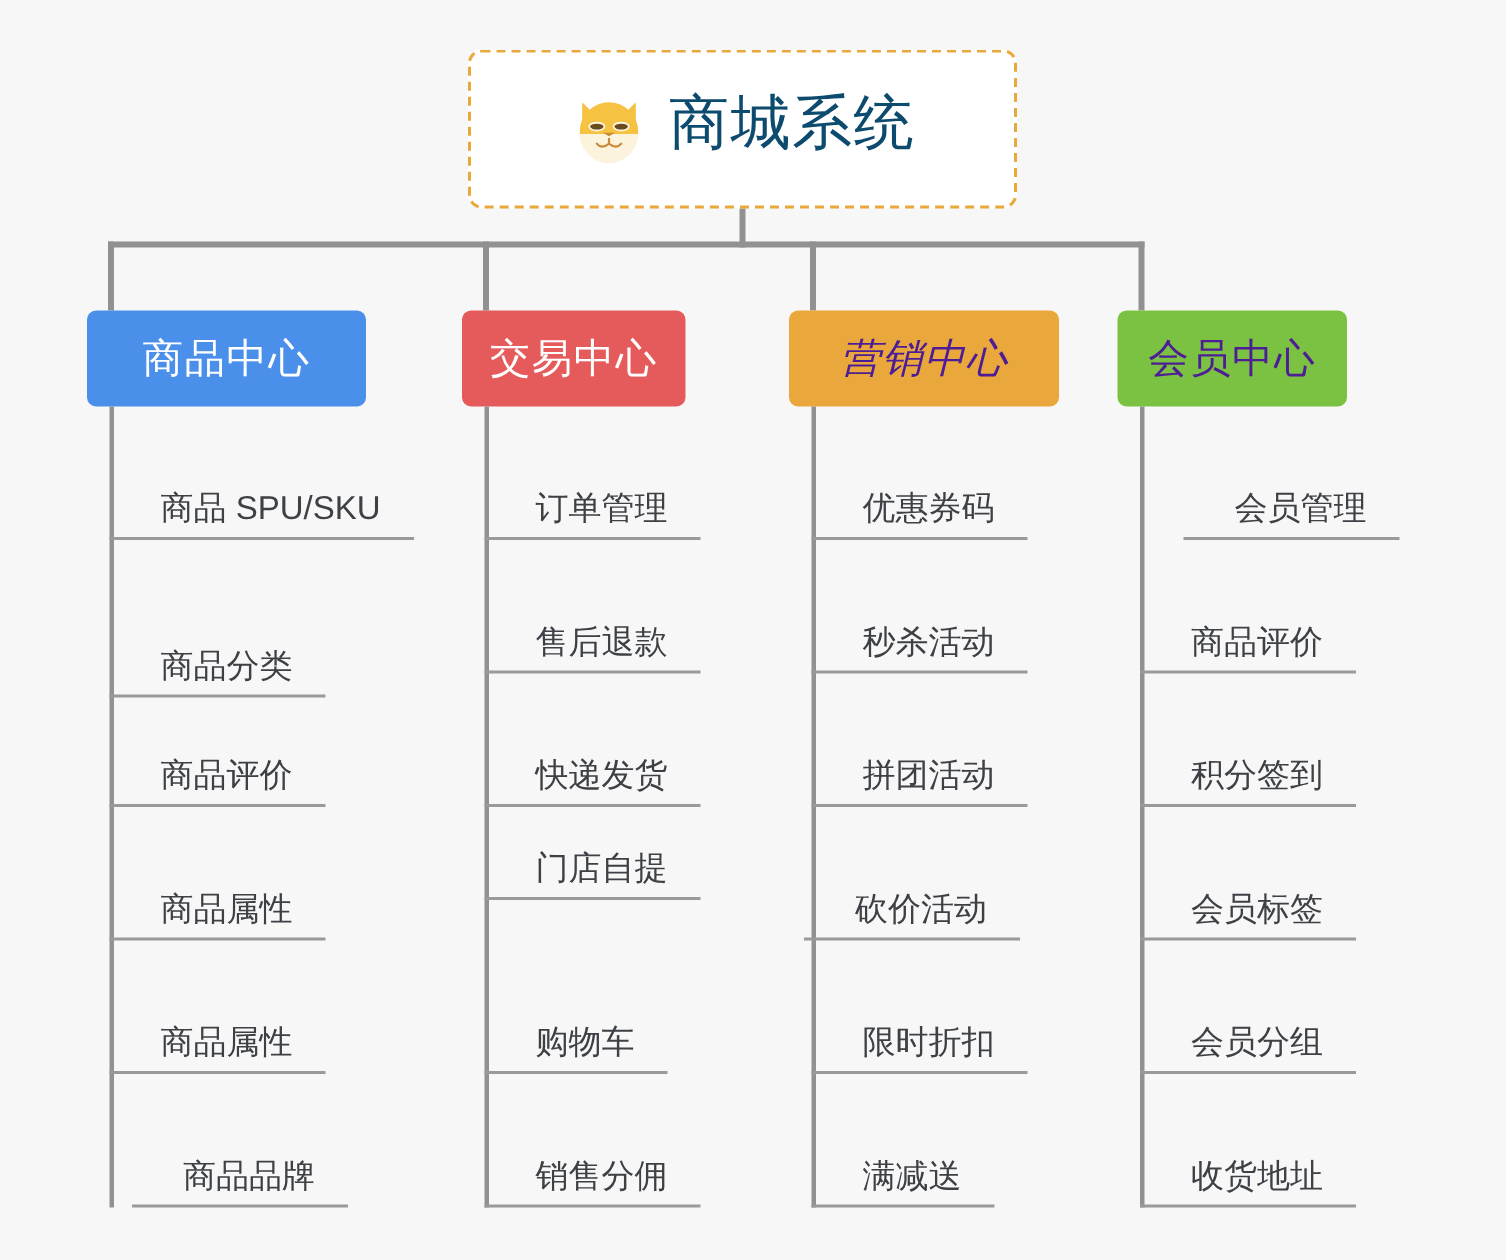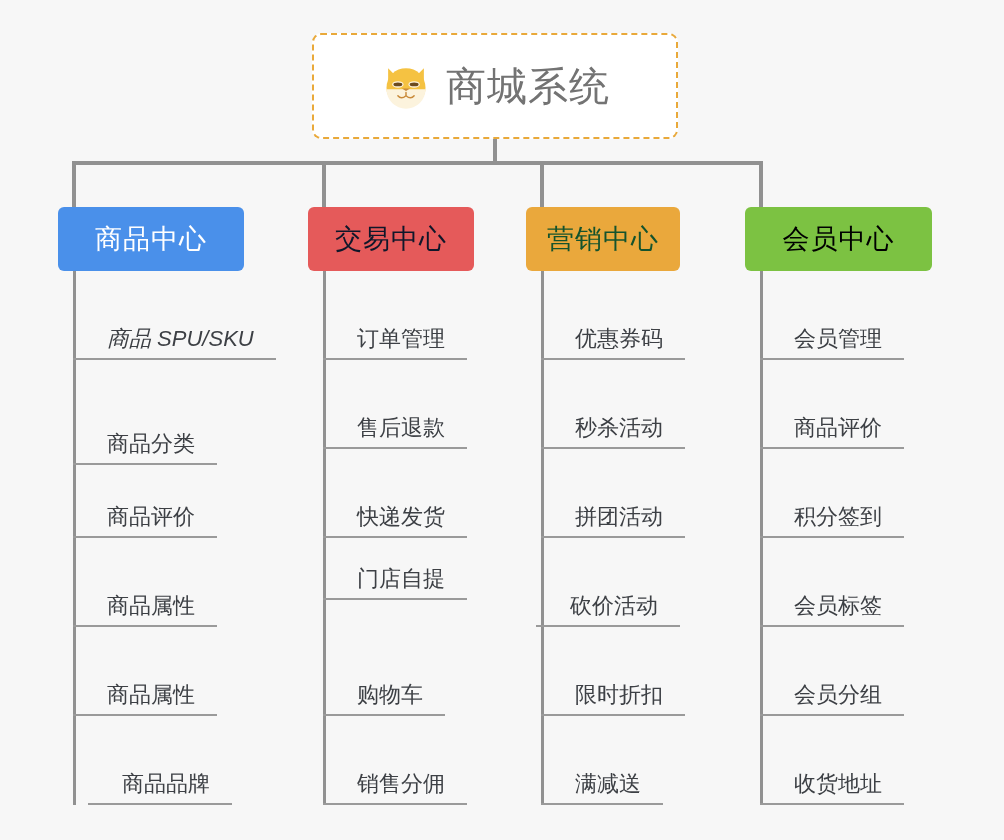--- a/index.html
+++ b/index.html
@@ -53,23 +53,24 @@
   }
   .root-icon {
     width: 52px;
     height: 52px;
     flex: 0 0 auto;
     display: block;
   }
   .root-title {
     font-size: 40px;
     line-height: 1;
-    color: #737373;
+    color: #0c4a6e;
     letter-spacing: 1px;
     white-space: nowrap;
+    font-family: Liberation Mono, monospace;
   }
 
   
   .column {
     position: absolute;
     top: 207px;
   }
   .cat-header {
     box-sizing: border-box;
     height: 64px;
@@ -144,21 +145,21 @@
     </svg>
     <div class="root-title">商城系统</div>
   </div>
 
 <div class="column" style="left: 58px; width: 186px;">
       <div class="cat-header" style="background: rgb(74, 144, 234); color: rgb(255, 255, 255); width: 186px;">
         <span>商品中心</span>
       </div>
       <div class="leaf-list" style="height: 534px;">
         <div class="trunk" style="left: 15px; top: 0px; height: 534px;"></div>
-        <div class="leaf-item" style="top: 0px; left: 15px; font-style: italic;">
+        <div class="leaf-item" style="top: 0px; left: 15px;">
           <div class="leaf-inner">
             <span class="leaf-label">商品 SPU/SKU</span>
           </div>
         </div>
         <div class="leaf-item" style="top: 89px; left: 15px; margin-top: 16px;">
           <div class="leaf-inner">
             <span class="leaf-label">商品分类</span>
           </div>
         </div>
         <div class="leaf-item" style="top: 178px; left: 15px;">
@@ -177,21 +178,21 @@
           </div>
         </div>
         <div class="leaf-item" style="top: 445px; left: 30px; justify-content: flex-end;">
           <div class="leaf-inner">
             <span class="leaf-label">商品品牌</span>
           </div>
         </div>
       </div>
     </div>
     <div class="column" style="left: 308px; width: 186px;">
-      <div class="cat-header" style="background: rgb(229, 90, 90); color: #0f172a; width: 166px;">
+      <div class="cat-header" style="background: rgb(229, 90, 90); color: #ffffff; width: 149px;">
         <span>交易中心</span>
       </div>
       <div class="leaf-list" style="height: 534px;">
         <div class="trunk" style="left: 15px; top: 0px; height: 534px;"></div>
         <div class="leaf-item" style="top: 0px; left: 15px;">
           <div class="leaf-inner">
             <span class="leaf-label">订单管理</span>
           </div>
         </div>
         <div class="leaf-item" style="top: 89px; left: 15px;">
@@ -215,21 +216,21 @@
           </div>
         </div>
         <div class="leaf-item" style="top: 445px; left: 15px;">
           <div class="leaf-inner">
             <span class="leaf-label">销售分佣</span>
           </div>
         </div>
       </div>
     </div>
     <div class="column" style="left: 526px; width: 186px;">
-      <div class="cat-header" style="background: rgb(234, 168, 60); color: #14532d; width: 154px;">
+      <div class="cat-header" style="background: rgb(234, 168, 60); color: #4c1d95; width: 180px; font-style: italic;">
         <span>营销中心</span>
       </div>
       <div class="leaf-list" style="height: 534px;">
         <div class="trunk" style="left: 15px; top: 0px; height: 534px;"></div>
         <div class="leaf-item" style="top: 0px; left: 15px;">
           <div class="leaf-inner">
             <span class="leaf-label">优惠券码</span>
           </div>
         </div>
         <div class="leaf-item" style="top: 89px; left: 15px;">
@@ -253,26 +254,26 @@
           </div>
         </div>
         <div class="leaf-item" style="top: 445px; left: 15px;">
           <div class="leaf-inner">
             <span class="leaf-label">满减送</span>
           </div>
         </div>
       </div>
     </div>
     <div class="column" style="left: 745px; width: 187px;">
-      <div class="cat-header" style="background: rgb(124, 194, 66); color: #000000; width: 187px;">
+      <div class="cat-header" style="background: rgb(124, 194, 66); color: #4c1d95; width: 153px;">
         <span>会员中心</span>
       </div>
       <div class="leaf-list" style="height: 534px;">
         <div class="trunk" style="left: 15px; top: 0px; height: 534px;"></div>
-        <div class="leaf-item" style="top: 0px; left: 15px;">
+        <div class="leaf-item" style="top: 0px; left: 15px; padding-left: 29px;">
           <div class="leaf-inner">
             <span class="leaf-label">会员管理</span>
           </div>
         </div>
         <div class="leaf-item" style="top: 89px; left: 15px;">
           <div class="leaf-inner">
             <span class="leaf-label">商品评价</span>
           </div>
         </div>
         <div class="leaf-item" style="top: 178px; left: 15px;">

